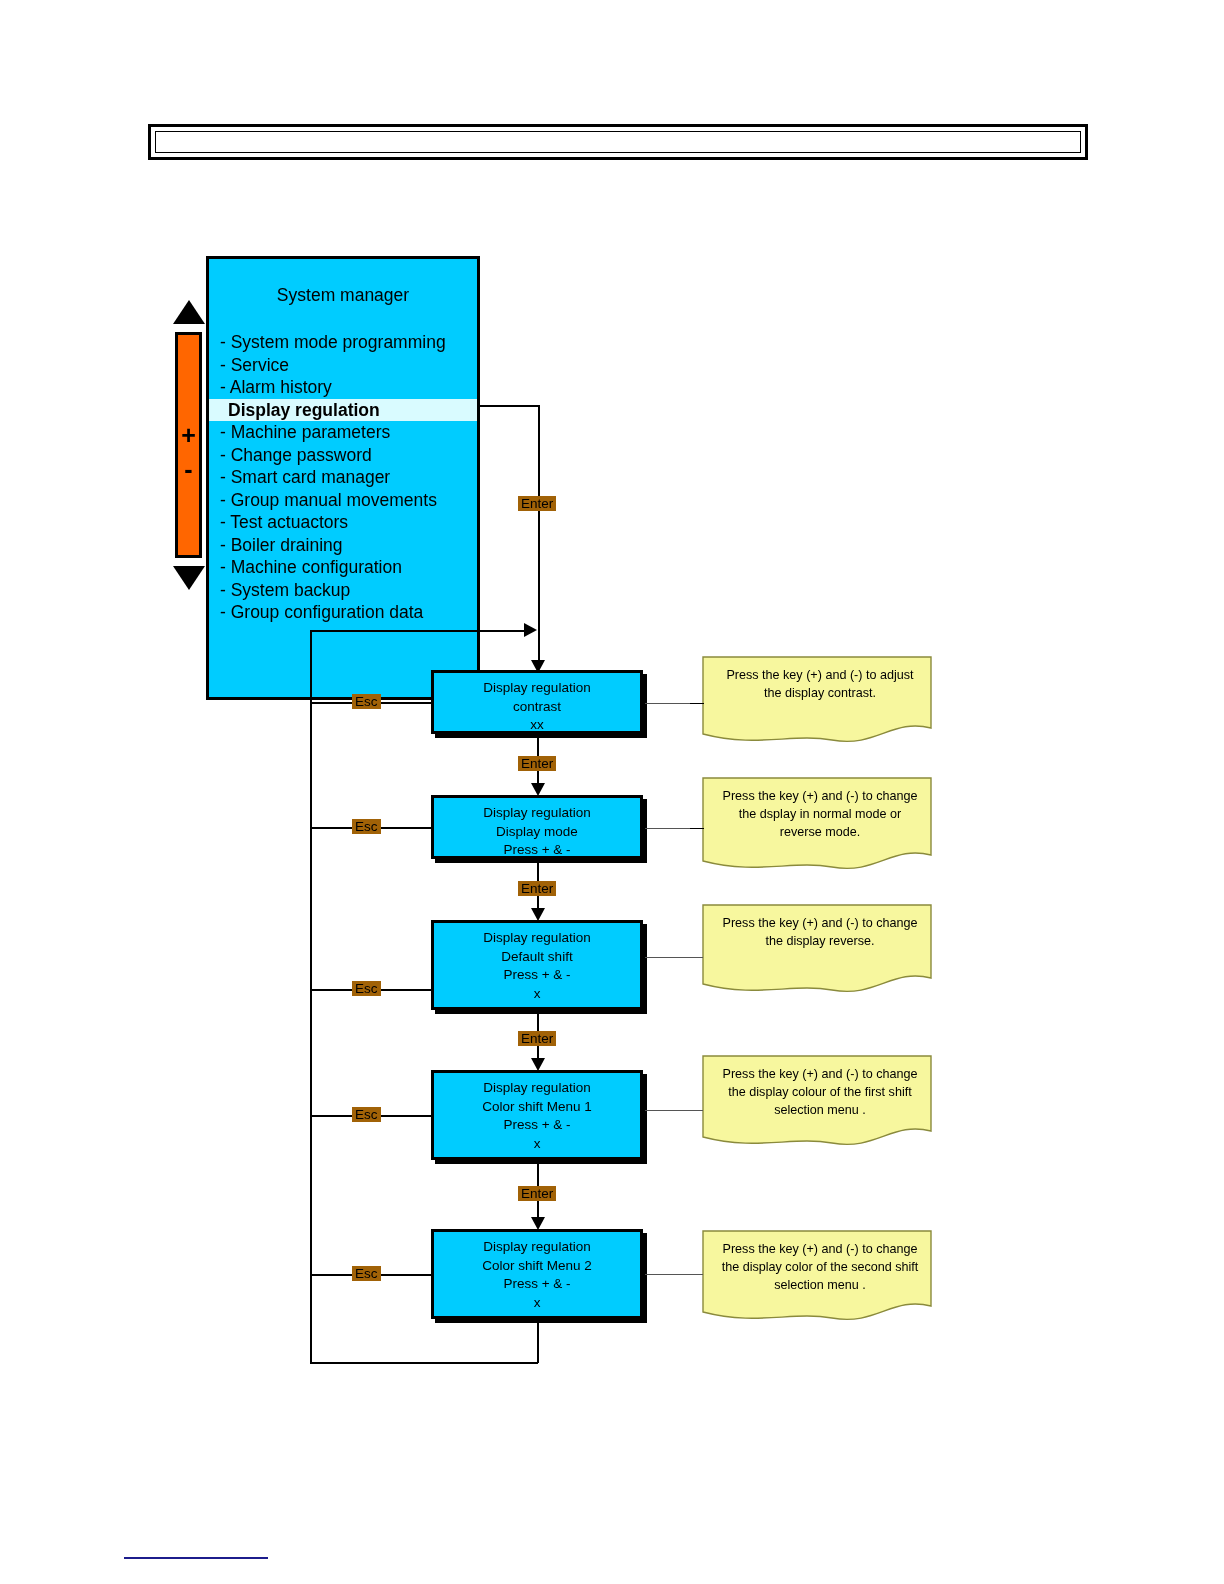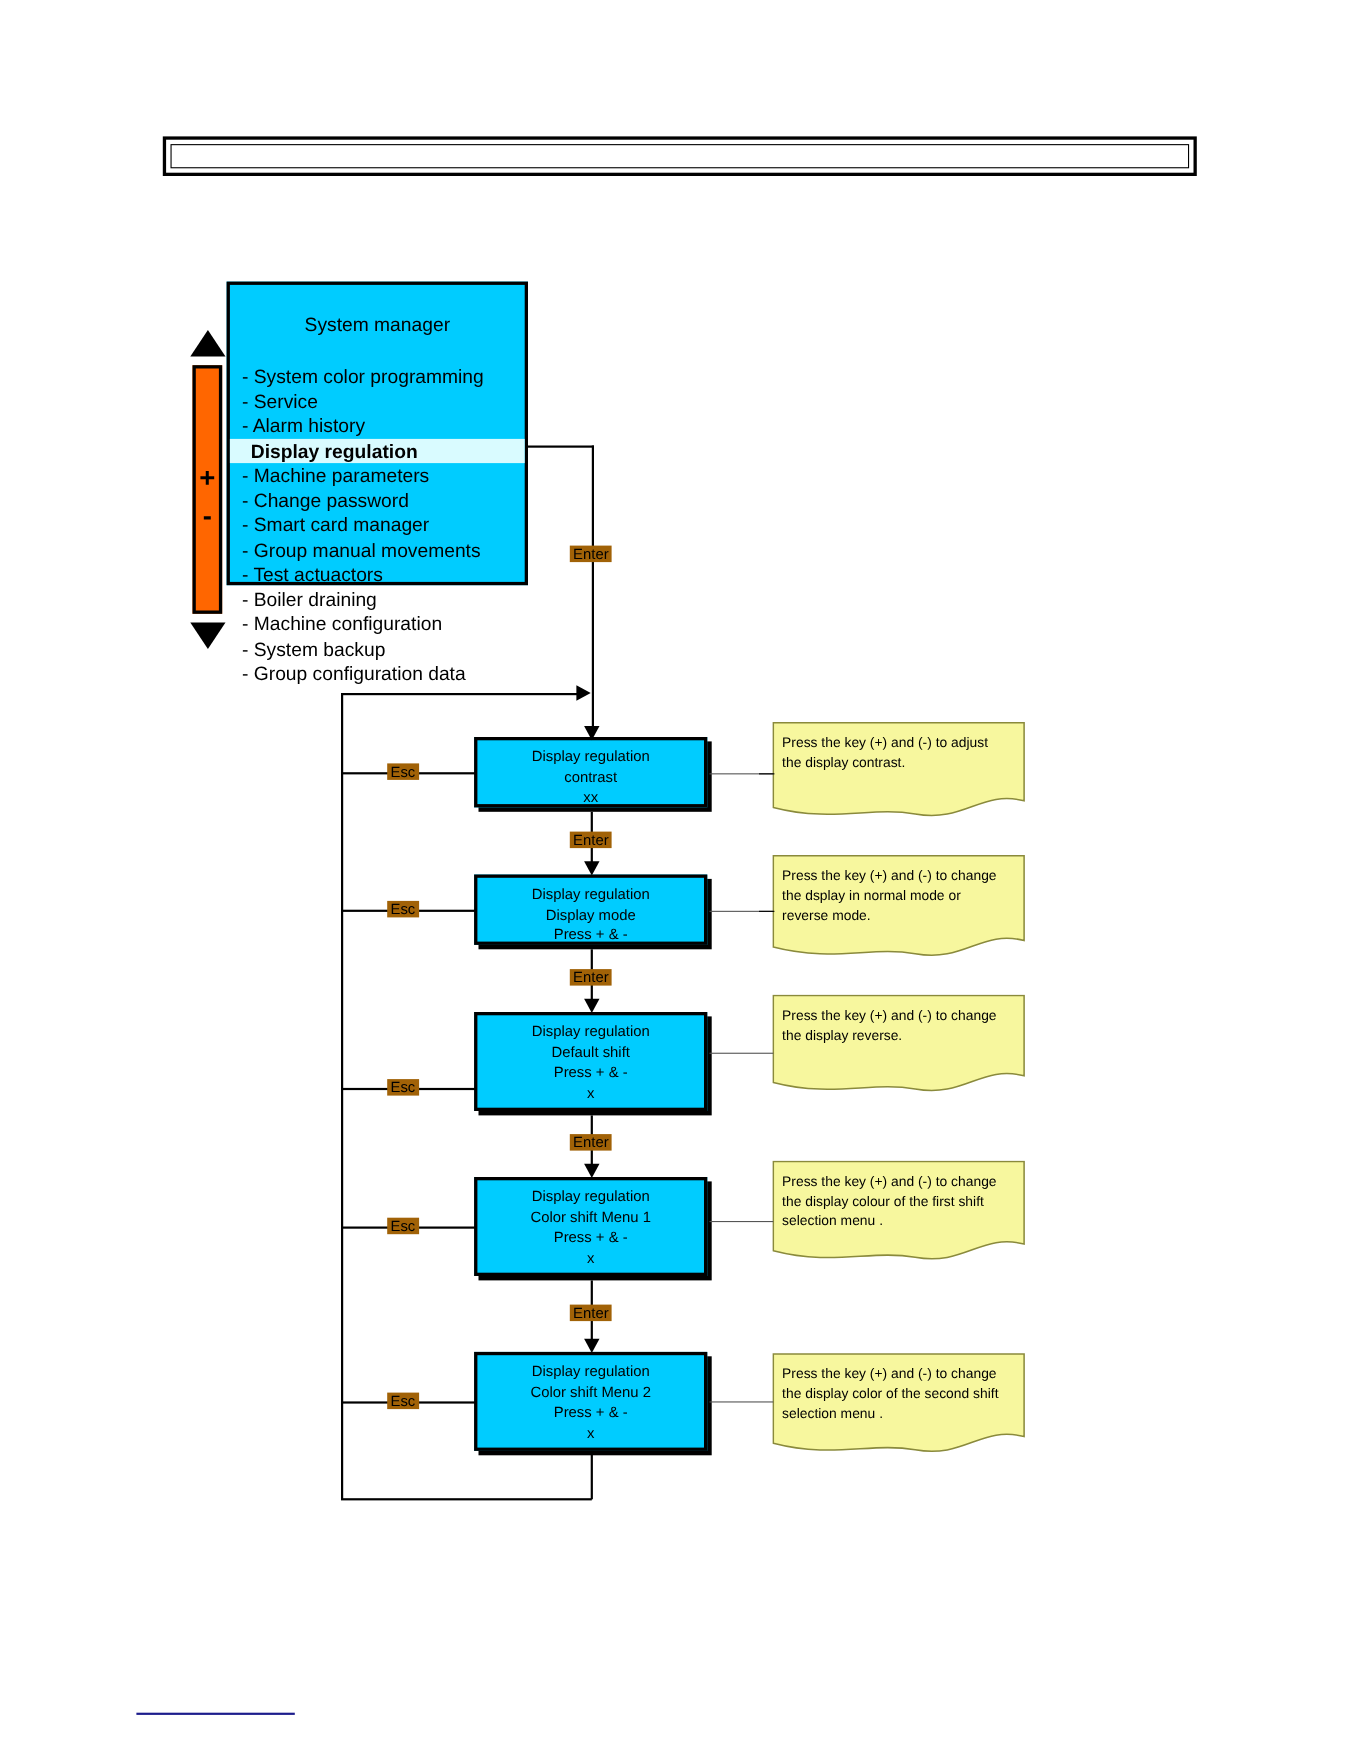--- a/index.html
+++ b/index.html
@@ -48,21 +48,21 @@
     font-size: 14px;
     white-space: nowrap;
   }
 
   
   .menu-panel {
     position: absolute;
     left: 206px;
     top: 256px;
     width: 274px;
-    height: 276px;
+    height: 444px;
     background: #00ccff;
     border: 3px solid #000000;
     box-sizing: border-box;
   }
   .menu-title {
     position: absolute;
     left: 0;
     top: 26px;
     width: 100%;
     text-align: center;
@@ -165,21 +165,21 @@
   }
   .note-text {
     position: absolute;
     left: 9px;
     top: 10px;
     width: 218px;
     font-size: 12.6px;
     line-height: 18px;
     color: #000000;
   }
-  .note-text span { display: block; white-space: nowrap; }
+  .note-text span { display: block; white-space: nowrap; text-align: center; }
 
   
   .vline {
     position: absolute;
     width: 0;
     border-left: 2px solid #000000;
   }
   .hline {
     position: absolute;
     height: 0;
@@ -241,21 +241,21 @@
     <div class="scroll-track">
       <div class="scroll-sym scroll-plus">+</div>
       <div class="scroll-sym scroll-minus">-</div>
     </div>
     <div class="tri tri-down"></div>
   </div>
 
   <div class="menu-panel">
     <div class="menu-title">System manager</div>
     <div class="menu-list" id="menu-list">
-        <div class="menu-item">- System color programming</div>
+        <div class="menu-item">- System mode programming</div>
         <div class="menu-item">- Service</div>
         <div class="menu-item">- Alarm history</div>
         <div class="menu-item highlight">Display regulation</div>
         <div class="menu-item">- Machine parameters</div>
         <div class="menu-item">- Change password</div>
         <div class="menu-item">- Smart card manager</div>
         <div class="menu-item">- Group manual movements</div>
         <div class="menu-item">- Test actuactors</div>
         <div class="menu-item">- Boiler draining</div>
         <div class="menu-item">- Machine configuration</div>

